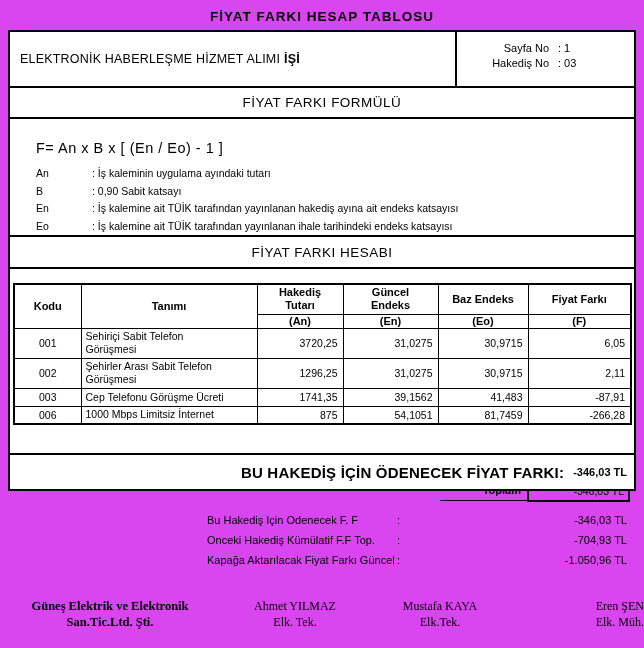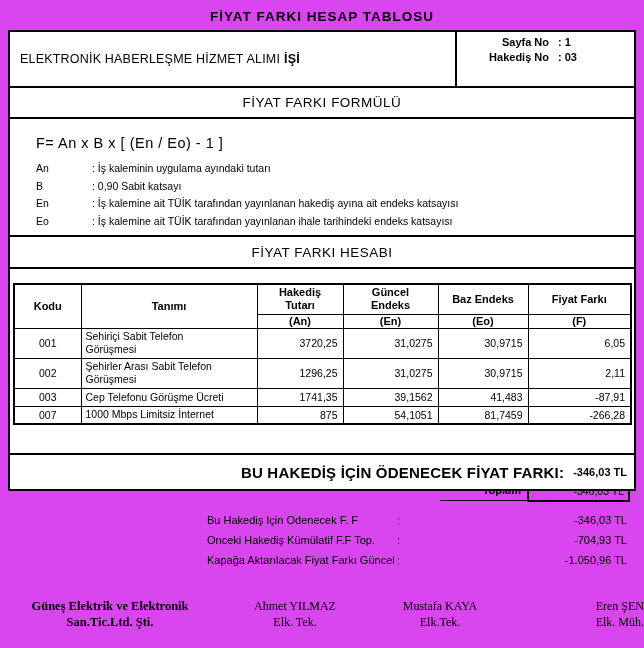--- a/index.html
+++ b/index.html
@@ -18,33 +18,33 @@
 
   .stack { position:absolute; left:8px; top:30px; width:628px; }
   .box { border:2px solid #000; margin-top:-2px; background:#fff; position:relative; }
   .box.first { margin-top:0; }
 
   
   .box-header { height:58px; display:flex; }
   .hd-left { width:445px; display:flex; align-items:center; padding-left:10px; }
   .hd-left .proj { font-size:12.5px; letter-spacing:0.2px; }
   .hd-left .proj b { margin-left:4px; }
-  .hd-right { flex:1; border-left:2px solid #000; padding-top:3px; font-weight:bold; font-size:11px; }
+  .hd-right { flex:1; border-left:2px solid #000; padding-top:9px; font-weight:normal; font-size:11px; }
   .hd-row { display:grid; grid-template-columns:92px 1fr; line-height:15px; }
   .hd-row .lbl { text-align:right; }
   .hd-row .val { padding-left:9px; }
 
   
   .band { display:flex; align-items:center; justify-content:center;
           font-weight:normal; font-size:13.5px; letter-spacing:0.5px; }
   .band-formula { height:33px; }
   .band-hesap  { height:34px; }
 
   
-  .box-formula-body { height:120px; padding:16px 0 0 26px; }
+  .box-formula-body { height:120px; padding:21px 0 0 26px; }
   .formula-line { font-size:14.5px; letter-spacing:0.5px; margin-bottom:9px; }
   .def-row { display:grid; grid-template-columns:56px 1fr; font-size:10.5px; line-height:17.5px; }
 
   
   .box-calc { height:188px; }
   table.calc {
     position:absolute; left:3px; top:14px;
     border-collapse:collapse; table-layout:fixed; width:617px;
     font-size:10.5px;
   }
@@ -191,21 +191,21 @@
         </tr>
         <tr class="r-short">
           <td class="kodu">003</td>
           <td class="tanim">Cep Telefonu Görüşme Ücreti</td>
           <td class="num">1741,35</td>
           <td class="num">39,1562</td>
           <td class="num">41,483</td>
           <td class="num">-87,91</td>
         </tr>
         <tr class="r-short">
-          <td class="kodu">007</td>
+          <td class="kodu">006</td>
           <td class="tanim">1000 Mbps Limitsiz İnternet</td>
           <td class="num">875</td>
           <td class="num">54,1051</td>
           <td class="num">81,7459</td>
           <td class="num">-266,28</td>
         </tr>
       </tbody>
         </table>
       <div class="toplam-label">Toplam</div>
       <div class="toplam-value">-346,03 TL</div>

